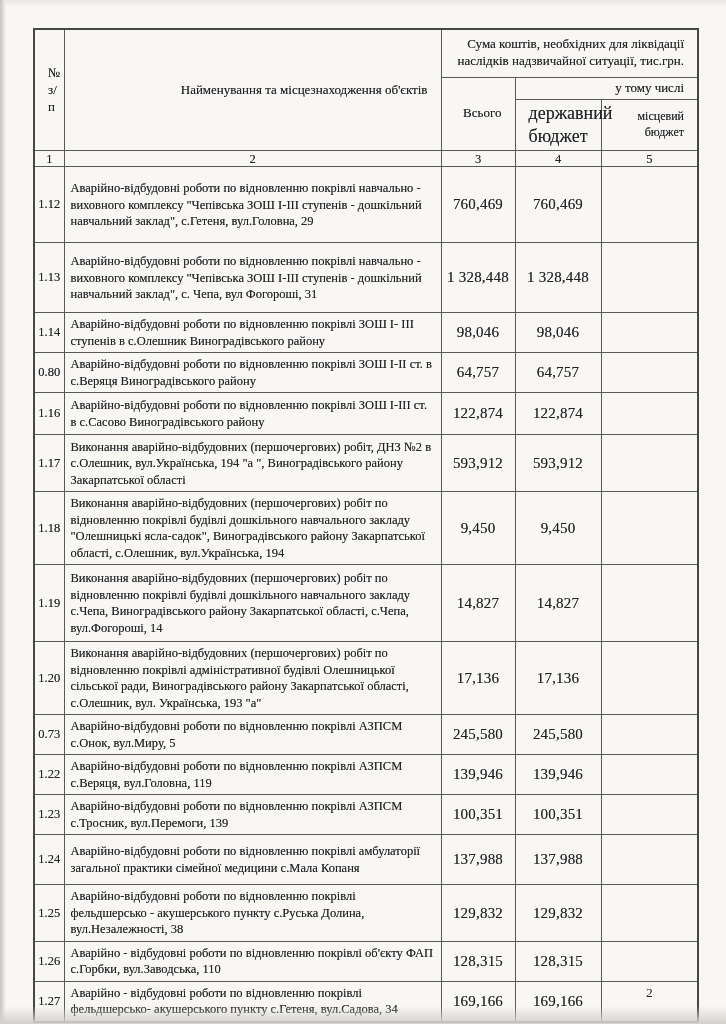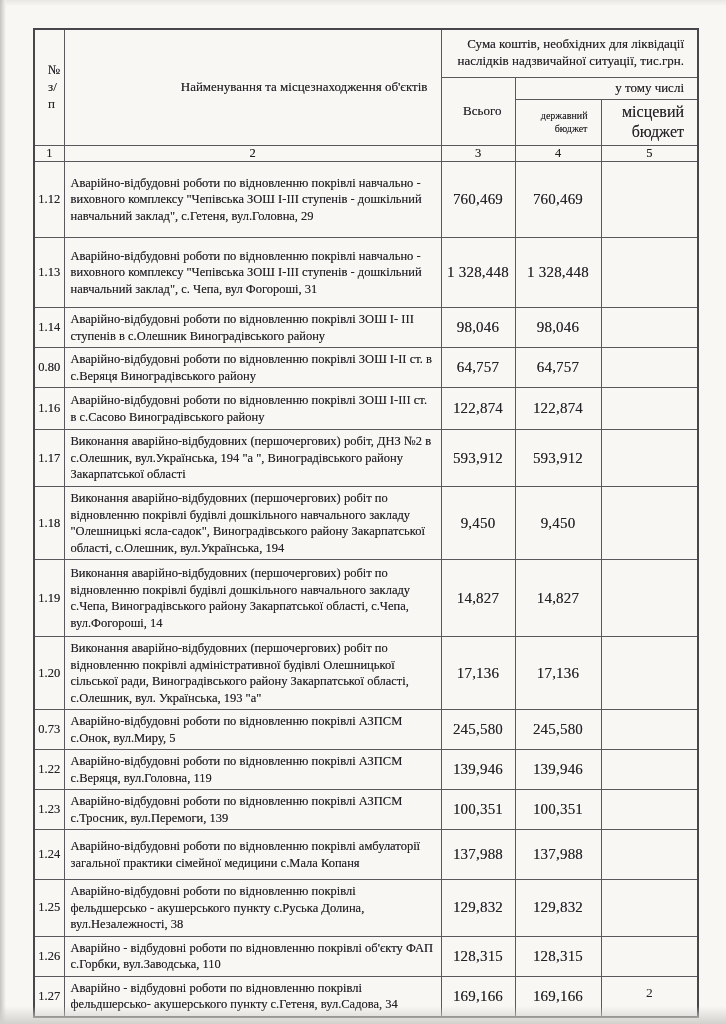--- a/index.html
+++ b/index.html
@@ -55,22 +55,22 @@
         <tr style="height:48px">
       <td class="hc" rowspan="3">№ з/п</td>
       <td class="hc" rowspan="3">Найменування та місцезнаходження об'єктів</td>
       <td class="hc" colspan="3">Сума коштів, необхідних для ліквідації наслідків надзвичайної ситуації, тис.грн.</td>
     </tr>
     <tr style="height:22px">
       <td class="hc" rowspan="2">Всього</td>
       <td class="hc" colspan="2">у тому числі</td>
     </tr>
     <tr style="height:28px">
-      <td class="hc" style="font-size:10px">державний бюджет</td>
-      <td class="hc" style="font-size:16px">місцевий бюджет</td>
+      <td class="hc" style="font-size:18px">державний бюджет</td>
+      <td class="hc" style="font-size:12px">місцевий бюджет</td>
     </tr>
     <tr class="numrow" style="height:16px">
       <td>1</td>
       <td>2</td>
       <td>3</td>
       <td>4</td>
       <td>5</td>
     </tr>
 
     <tr style="height:76px">

